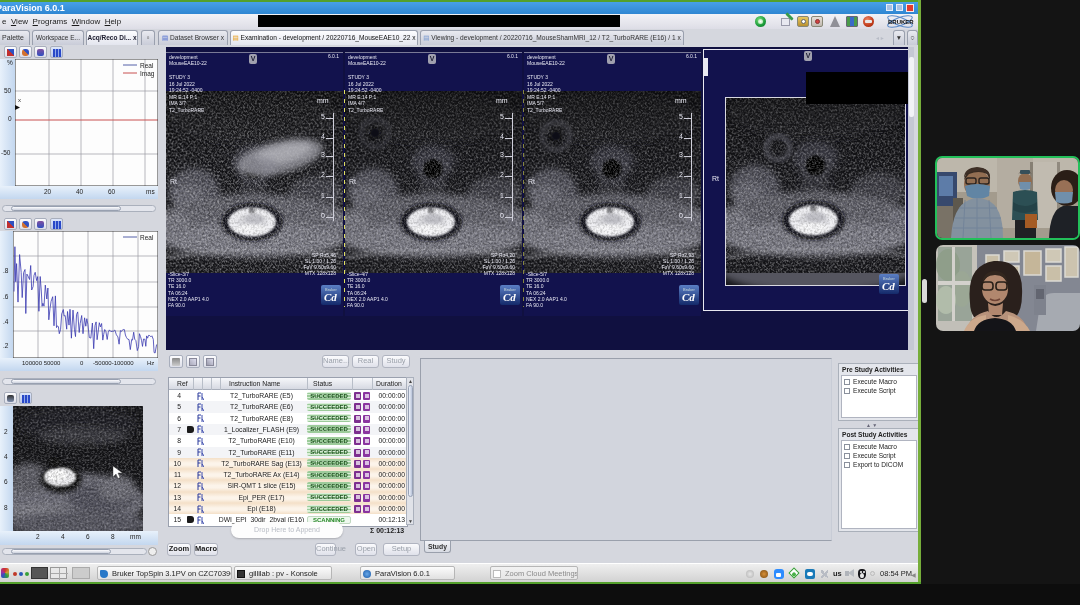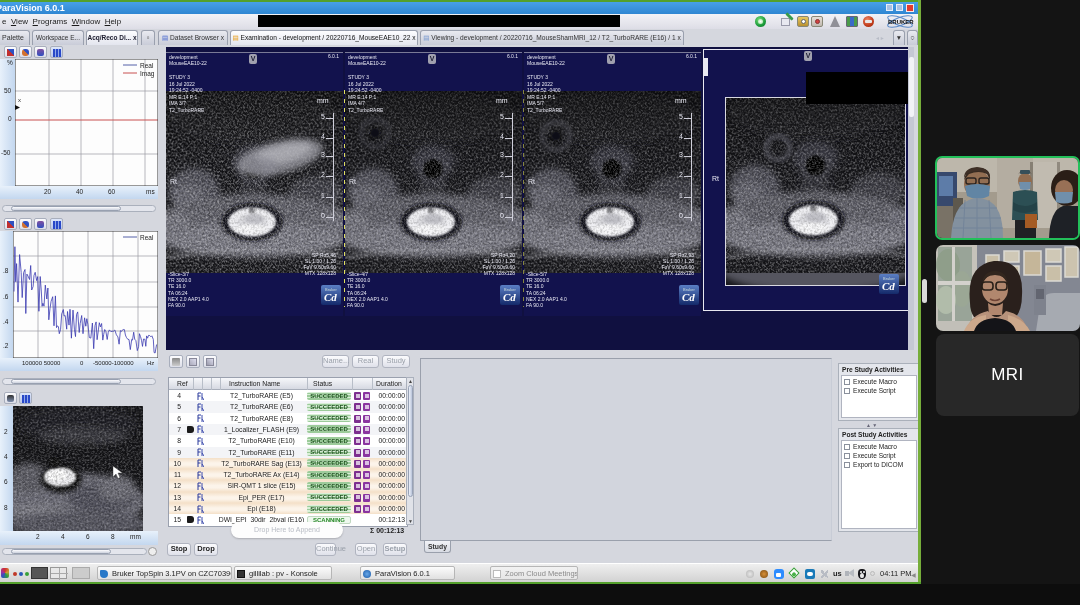--- a/index.html
+++ b/index.html
@@ -687,25 +687,25 @@
           </div>
         </div>
 
     <div class="abs" style="left:240px;top:27px;width:8px;height:148px;background:#e0e2e8;border:1px solid #aab0bc;">
       <div class="abs" style="left:1px;top:0px;font-size:5px;color:#444;">▲</div>
       <div class="abs" style="left:0.5px;top:7px;width:5px;height:112px;background:linear-gradient(90deg,#eef2fa,#b9c4da);border:1px solid #98a2b6;border-radius:3px;"></div>
       <div class="abs" style="left:1px;bottom:0px;font-size:5px;color:#444;">▼</div>
     </div>
     <div class="abs" style="left:65px;top:172px;width:112px;height:16px;background:#fdfdfd;border-radius:8px;box-shadow:0 1px 2px rgba(0,0,0,0.2);color:#b8bcc4;font-size:7px;text-align:center;line-height:16px;">Drop Here to Append</div>
     <div class="abs" style="left:204px;top:177px;font-size:7px;font-weight:bold;color:#222;">Σ 00:12:13</div>
-    <div class="btn on" style="left:1px;top:193px;width:24px;">Stop</div>
-    <div class="btn on" style="left:28px;top:193px;width:24px;">Drop</div>
+    <div class="btn on" style="left:1px;top:193px;width:24px;">Zoom</div>
+    <div class="btn on" style="left:28px;top:193px;width:24px;">Macro</div>
     <div class="btn" style="left:149px;top:193px;width:21px;">Continue</div>
     <div class="btn" style="left:189px;top:193px;width:22px;">Open</div>
-    <div class="btn" style="left:217px;top:193px;width:24px;font-weight:bold;">Setup</div>
+    <div class="btn" style="left:217px;top:193px;width:37px;">Setup</div>
 
     <div class="abs" style="left:254px;top:8px;width:412px;height:183px;background:#d2d5dd;border:1px solid #9aa0ac;border-right-color:#c8ccd6;"></div>
     <div class="abs" style="left:258px;top:191px;width:27px;height:12px;background:linear-gradient(#f2f3f7,#d8dbe3);border:1px solid #9aa0ac;border-top:none;border-radius:0 0 3px 3px;font-size:6.8px;font-weight:bold;color:#333;text-align:center;line-height:11px;">Study</div>
 
     <div class="sidebox" style="top:13px;height:58px;">
       <div style="padding:2px 0 1px 3px;font-weight:bold;">Pre Study Activities</div>
       <div style="position:absolute;left:2px;top:11px;right:2px;bottom:2px;background:#fff;border:1px solid #b0b4c0;padding:2px 0 0 2px;">
         <div><span class="cb"></span>Execute Macro</div>
         <div style="margin-top:2px;"><span class="cb"></span>Execute Script</div>
       </div>
@@ -749,21 +749,21 @@
     <span class="abs" style="left:821px;top:6px;width:7px;height:8px;background:linear-gradient(45deg,transparent 40%,#b8bcc4 40% 60%,transparent 60%),linear-gradient(-45deg,transparent 40%,#b8bcc4 40% 60%,transparent 60%);"></span>
     <span class="abs" style="left:833px;top:5px;font-size:7.5px;font-weight:bold;color:#222;">us</span>
     <span class="abs" style="left:845px;top:7px;width:4px;height:5px;background:#b0b4ba;"></span>
         <span class="abs" style="left:848px;top:5px;width:0;height:0;border-top:4.5px solid transparent;border-bottom:4.5px solid transparent;border-right:6px solid #b8bcc2;"></span>
     <span class="abs" style="left:858px;top:5px;width:8px;height:10px;background:#16161a;border-radius:42% 42% 46% 46%;">
           <span class="abs" style="left:2px;top:4px;width:4px;height:5px;background:#e8e8e8;border-radius:50% 50% 40% 40%;"></span>
           <span class="abs" style="left:1.5px;top:1.5px;width:2px;height:2px;background:#fff;border-radius:50%;"></span>
           <span class="abs" style="left:4.5px;top:1.5px;width:2px;height:2px;background:#fff;border-radius:50%;"></span>
         </span>
     <span class="abs" style="left:870px;top:7px;width:5px;height:5px;background:#ddd;border-radius:50%;border:1px solid #bbb;"></span>
-    <span class="abs" style="left:880px;top:5px;font-size:7.5px;color:#222;">04:11 PM</span>
+    <span class="abs" style="left:880px;top:5px;font-size:7.5px;color:#222;">08:54 PM</span>
     <span class="abs" style="left:911px;top:7px;font-size:6px;color:#888;">◀</span>
   </div>
   <div class="gtop"></div>
       <div class="gright"></div>
       <div class="gbot"></div>
  </div>
  <div id="vids">
   <div class="abs" style="left:1px;top:279px;width:5px;height:24px;background:#f0f0f0;border-radius:3px;opacity:0.9;"></div>
 
   <div class="abs" style="left:14px;top:156px;width:145px;height:84px;border:2px solid #23c05a;border-radius:7px;overflow:hidden;">
@@ -841,18 +841,15 @@
     <rect x="60" y="37" width="11" height="8" rx="3" fill="none" stroke="#2a2018" stroke-width="1.6"></rect>
     <path d="M54,54 Q59,57 64,54" stroke="#7a4a3a" stroke-width="1.5" fill="none"></path>
     <path d="M52,58 Q59,64 67,58 L66,70 L53,70 Z" fill="#c29478"></path>
     <path d="M30,86 Q34,70 52,66 Q60,78 70,66 Q88,70 92,86 Z" fill="#c9a086"></path>
     <path d="M28,86 Q34,72 50,70 L50,86 Z M94,86 Q88,74 72,70 L72,86 Z" fill="#e0b898"></path>
     <path d="M38,86 Q42,74 59,73 Q76,74 80,86 Z" fill="#141418"></path>
     <rect width="144" height="86" fill="#1a1a20" opacity="0.10"></rect>
    </svg>
   </div>
 
-  <div class="abs" style="left:15px;top:334px;width:143px;height:82px;border-radius:8px;background:#282828;">
-    <div style="width:100%;text-align:center;margin-top:31px;color:#fff;font-size:17px;letter-spacing:0.5px;">MRI</div>
-  </div>
  </div>
  <div class="abs" style="left:0;top:584px;width:1080px;height:21px;background:#0d0d0d;"></div>
 </div>
 
 </body></html>

